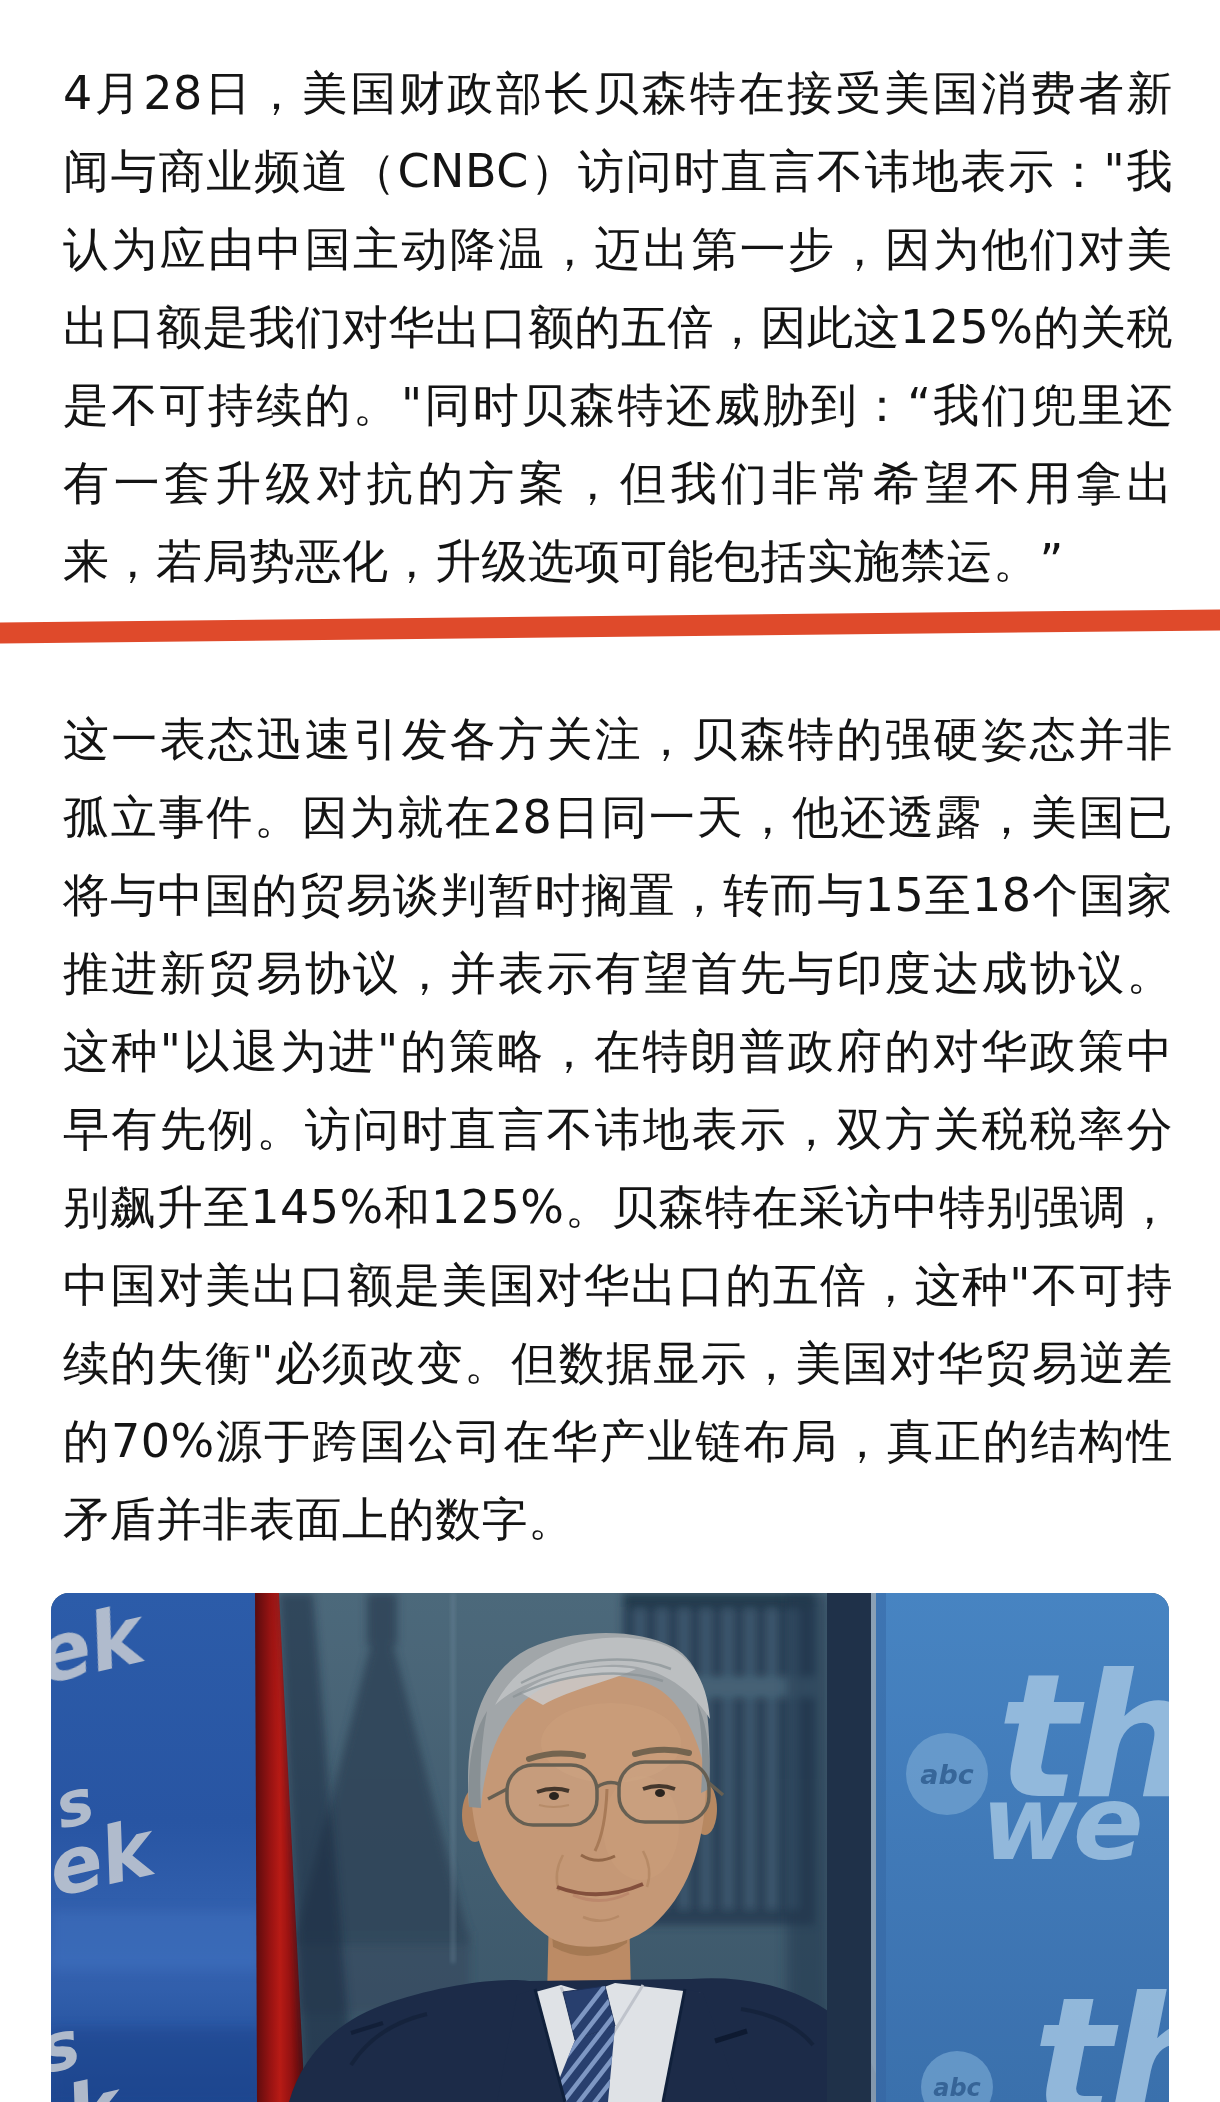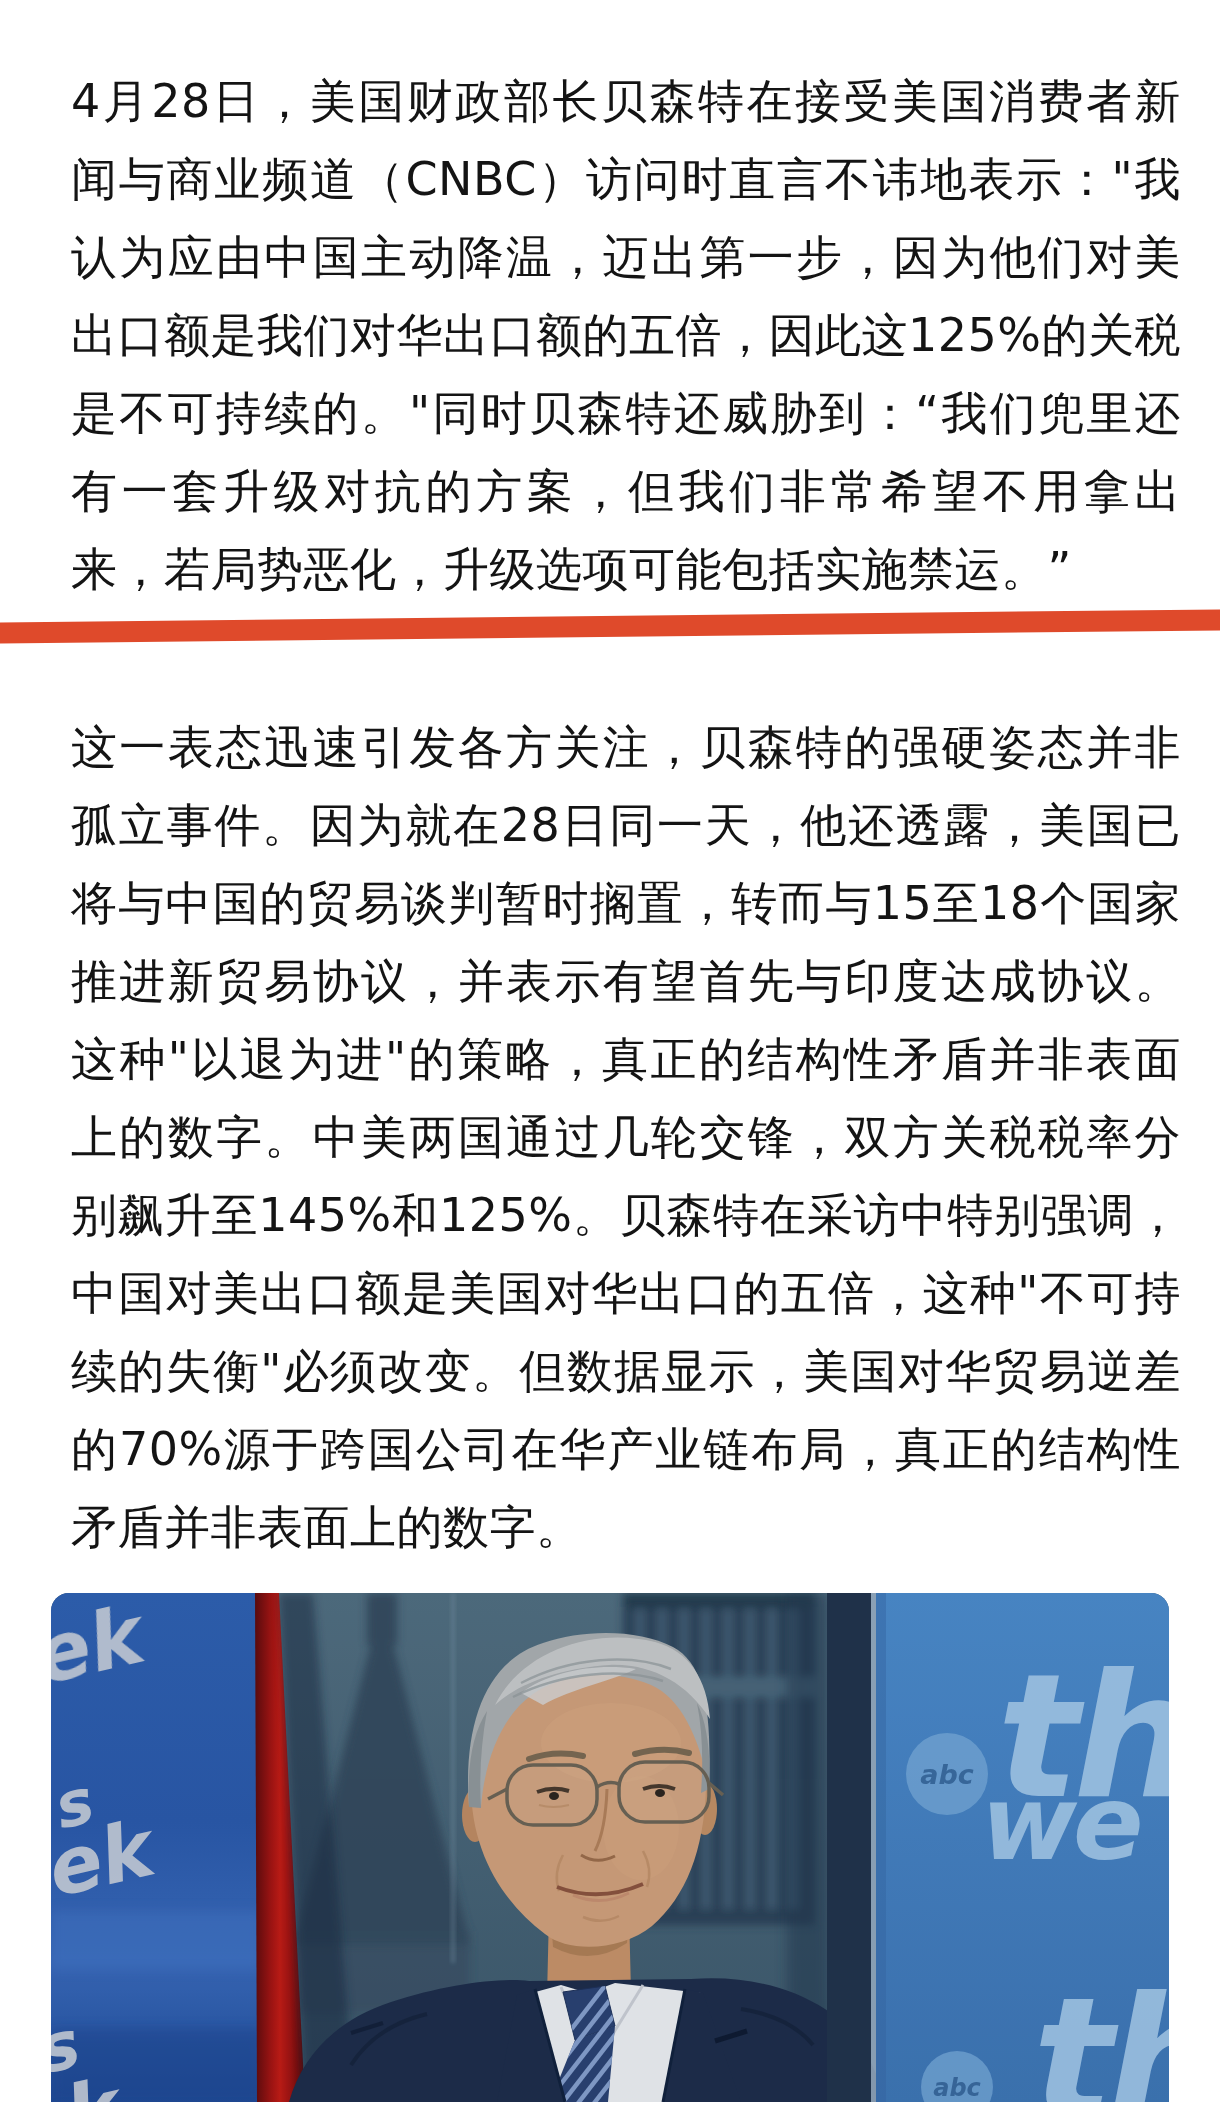--- a/index.html
+++ b/index.html
@@ -5,21 +5,21 @@
   html,body{margin:0;padding:0;background:#ffffff;}
   body{
     position:relative;
     width:1220px;height:2102px;
     overflow:hidden;
     font-family:"DejaVu Sans","Liberation Sans",sans-serif;
   }
   .para{
     position:absolute;
     left:55px;width:1110px;
-    margin:16px;
+    margin:8px;
     font-size:46px;
     line-height:78px;
     letter-spacing:0.5px;
     color:#141414;
     text-align:justify;
     text-justify:inter-ideograph;
   }
   #para1{top:46px;}
   #para2{top:692px;}
   .divider{
@@ -44,21 +44,21 @@
     font-weight:bold;font-style:italic;
   }
 </style>
 </head>
 <body>
 
 <p id="para1" class="para">4月28日，美国财政部长贝森特在接受美国消费者新闻与商业频道（CNBC）访问时直言不讳地表示："我认为应由中国主动降温，迈出第一步，因为他们对美出口额是我们对华出口额的五倍，因此这125%的关税是不可持续的。"同时贝森特还威胁到：“我们兜里还有一套升级对抗的方案，但我们非常希望不用拿出来，若局势恶化，升级选项可能包括实施禁运。”</p>
 
 <div class="divider" style="background: rgb(223, 74, 43);"></div>
 
-<p id="para2" class="para">这一表态迅速引发各方关注，贝森特的强硬姿态并非孤立事件。因为就在28日同一天，他还透露，美国已将与中国的贸易谈判暂时搁置，转而与15至18个国家推进新贸易协议，并表示有望首先与印度达成协议。这种"以退为进"的策略，真正的结构性矛盾并非表面上的数字。中美两国通过几轮交锋，双方关税税率分别飙升至145%和125%。贝森特在采访中特别强调，中国对美出口额是美国对华出口的五倍，这种"不可持续的失衡"必须改变。但数据显示，美国对华贸易逆差的70%源于跨国公司在华产业链布局，真正的结构性矛盾并非表面上的数字。</p>
+<p id="para2" class="para">这一表态迅速引发各方关注，贝森特的强硬姿态并非孤立事件。因为就在28日同一天，他还透露，美国已将与中国的贸易谈判暂时搁置，转而与15至18个国家推进新贸易协议，并表示有望首先与印度达成协议。这种"以退为进"的策略，在特朗普政府的对华政策中早有先例。访问时直言不讳地表示，双方关税税率分别飙升至145%和125%。贝森特在采访中特别强调，中国对美出口额是美国对华出口的五倍，这种"不可持续的失衡"必须改变。但数据显示，美国对华贸易逆差的70%源于跨国公司在华产业链布局，真正的结构性矛盾并非表面上的数字。</p>
 
 <figure class="photo" aria-label="美国财政部长贝森特在电视演播室接受采访">
 <svg width="1118" height="509" viewBox="0 0 1118 509" xmlns="http://www.w3.org/2000/svg">
   <defs>
     <filter id="b6" x="-30%" y="-30%" width="160%" height="160%">
           <feGaussianBlur stdDeviation="6"></feGaussianBlur>
         </filter>
     <filter id="b4" x="-30%" y="-30%" width="160%" height="160%">
           <feGaussianBlur stdDeviation="4"></feGaussianBlur>
         </filter>

